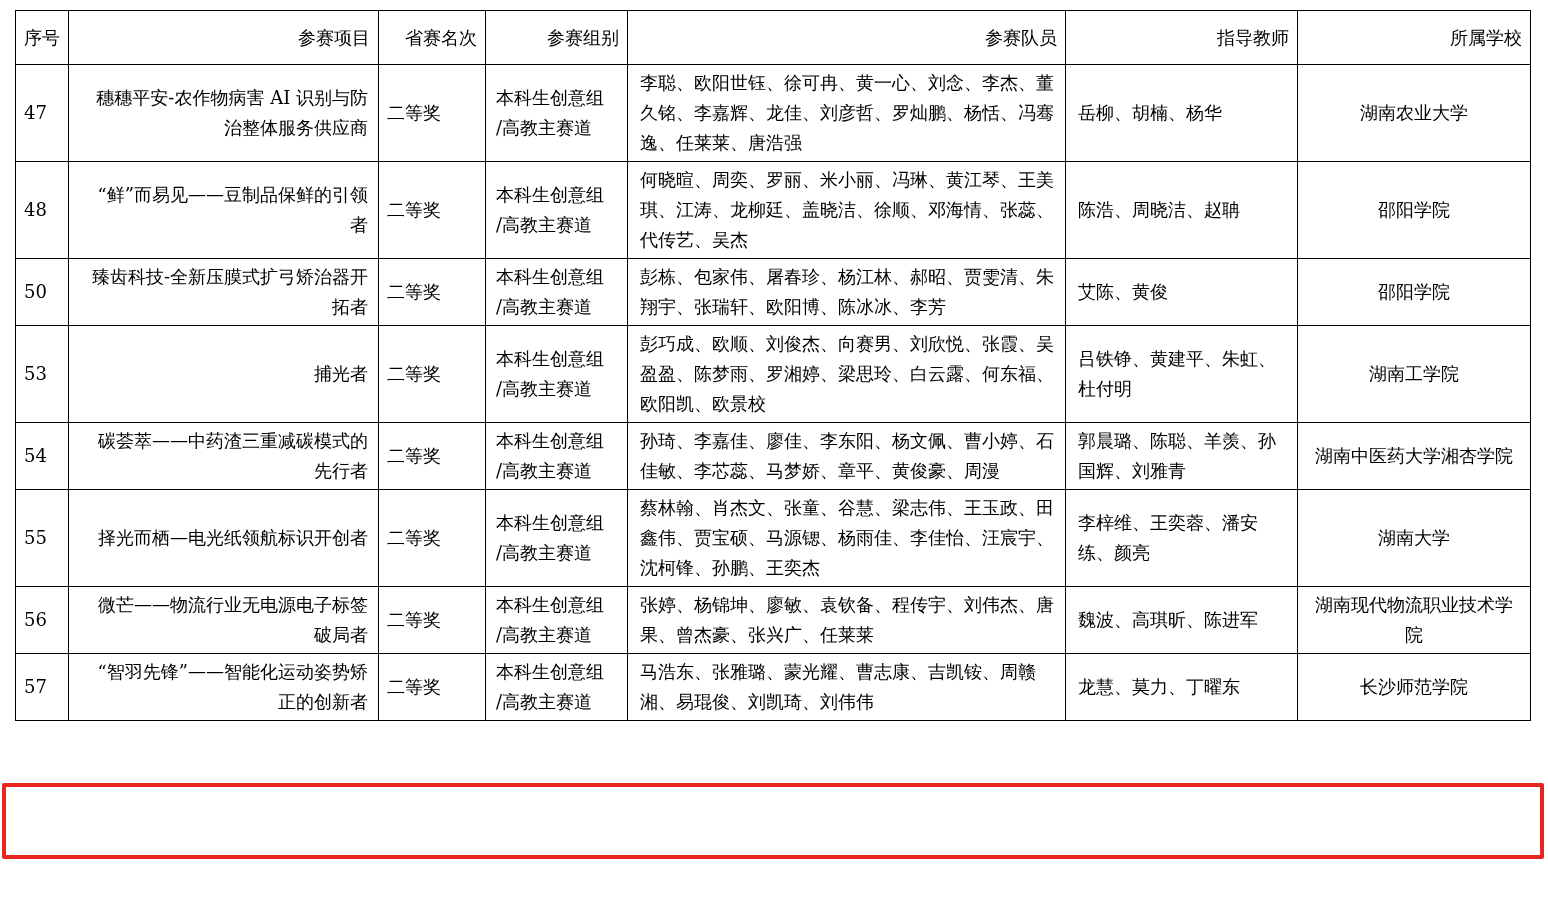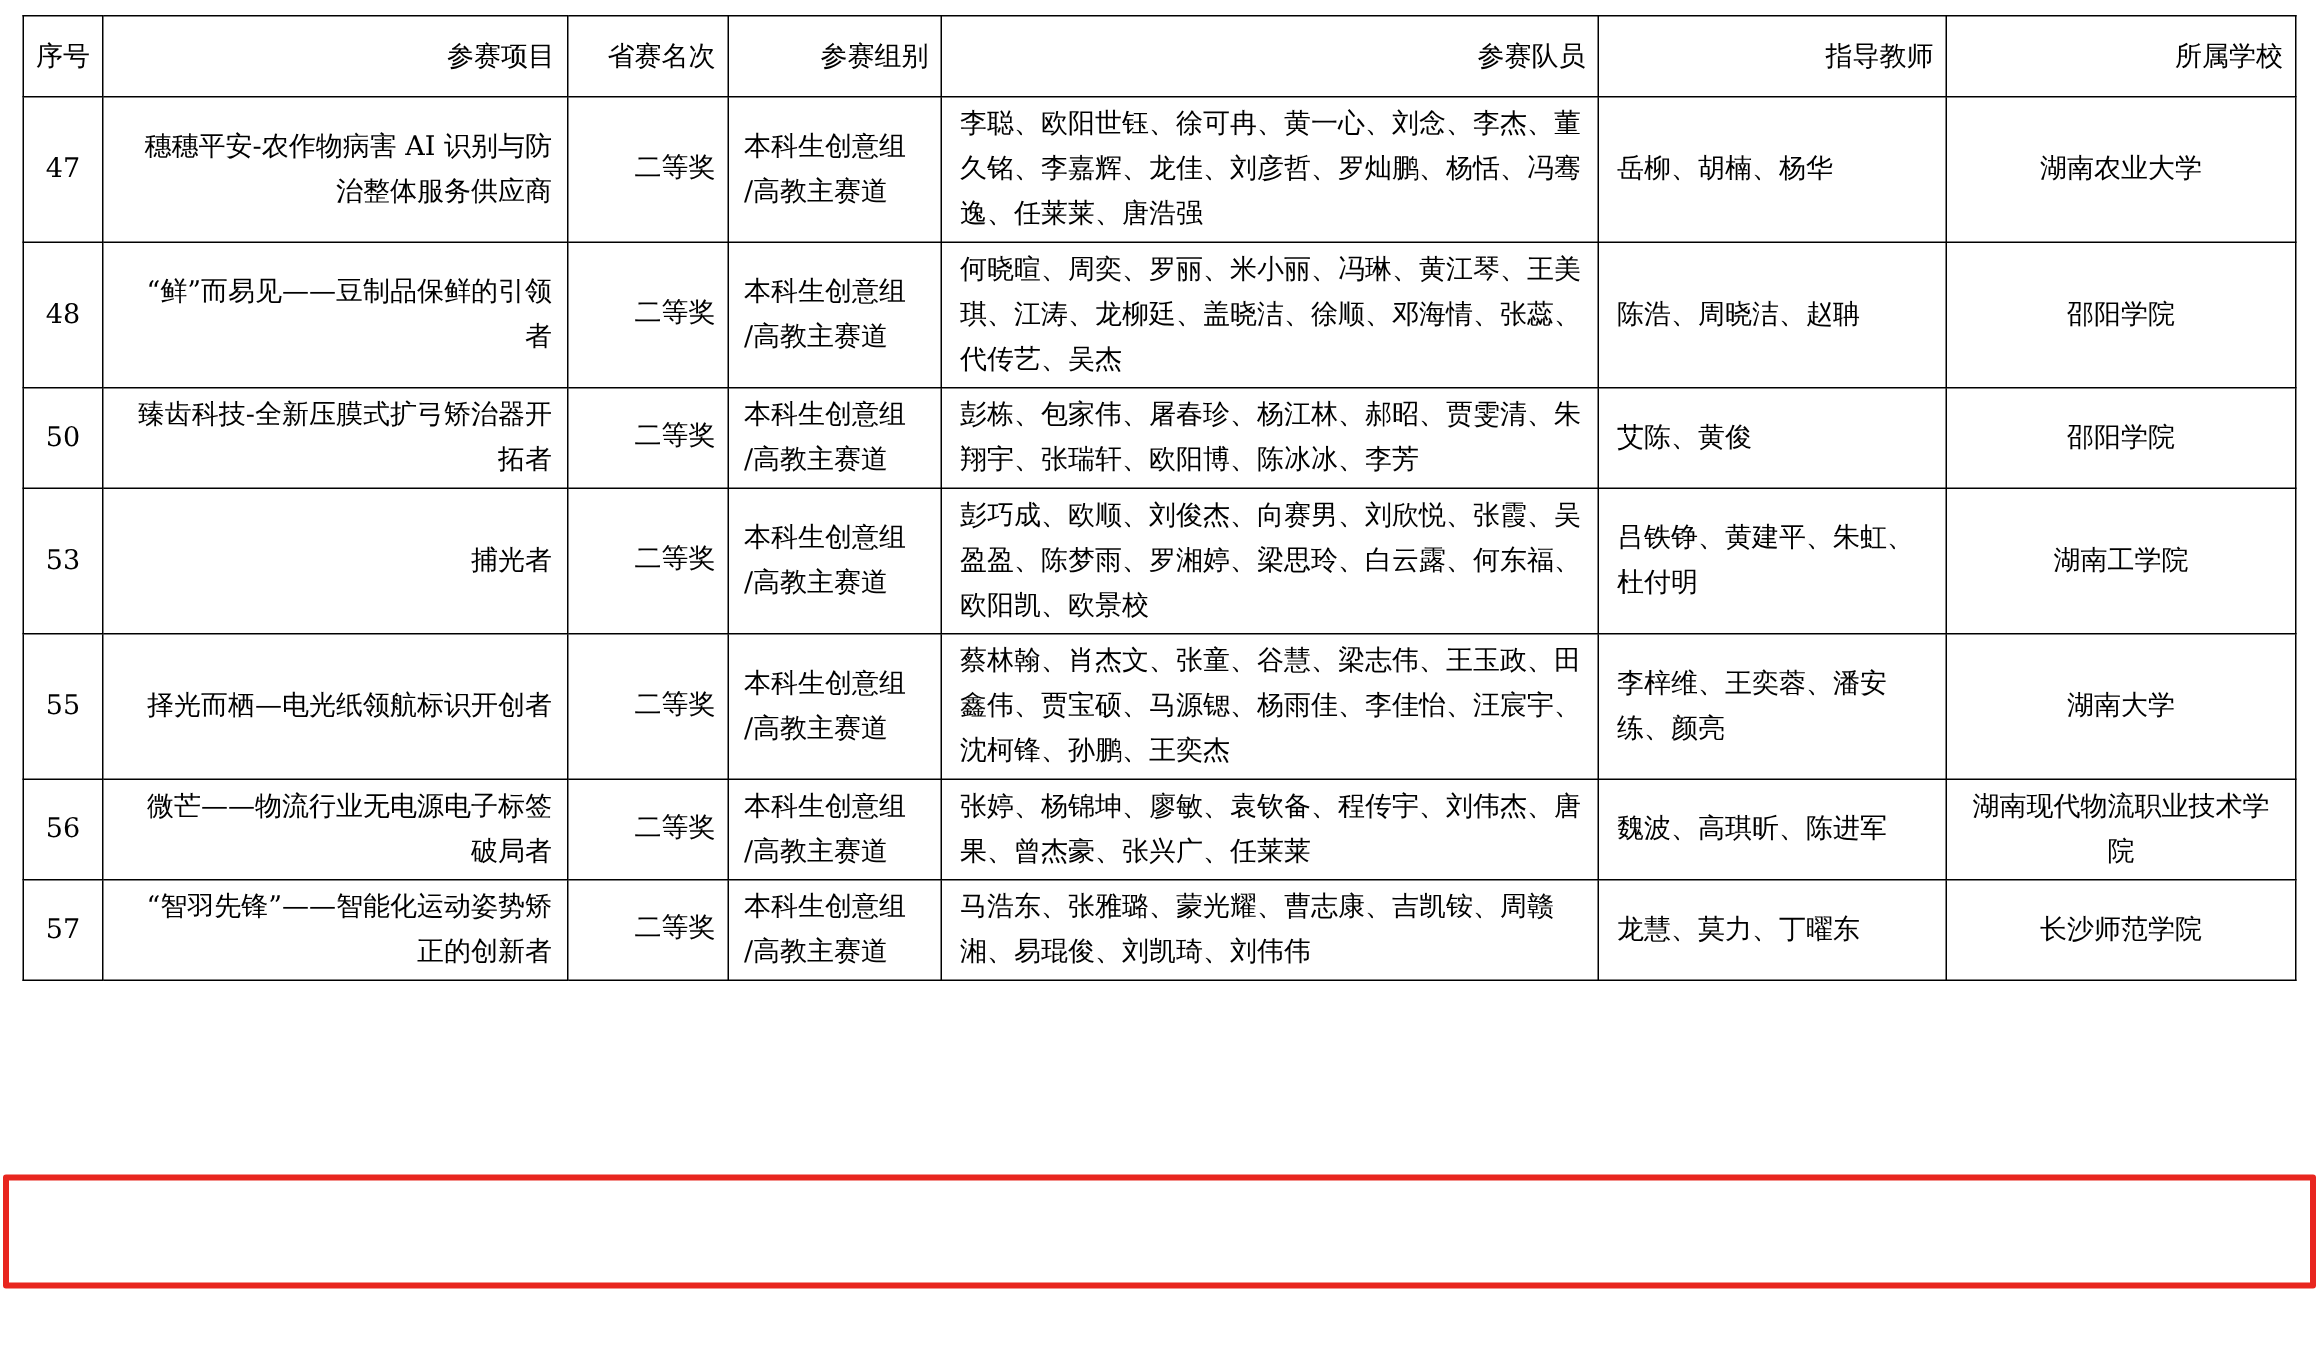--- a/index.html
+++ b/index.html
@@ -27,22 +27,22 @@
   th, td {
     border: 1px solid #000000;
     font-size: 18px;
     font-weight: normal;
     vertical-align: middle;
     line-height: 30px;
     padding: 3px 8px;
     word-break: break-all;
   }
   thead th { text-align: right; height: 54px; }
-  td.c-no   { text-align: center; }
-  td.c-rank { text-align: right; font-family: Liberation Mono, monospace; }
+  td.c-no   { }
+  td.c-rank { text-align: left; }
   td.c-project { padding-left: 16px; padding-right: 10px; text-align: right; }
   td.c-group   { padding-left: 10px; padding-right: 4px; }
   td.c-members { padding-left: 12px; padding-right: 6px; }
   td.c-teachers{ padding-left: 12px; padding-right: 16px; }
   td.c-school  { padding-left: 14px; padding-right: 14px; text-align: center; }
   .highlight-box {
     position: absolute;
     left: 2px;
     right: 4px;
     border: 4px solid var(--highlight-color, #e8261f);
@@ -117,20 +117,32 @@
     <td class="c-rank">二等奖</td>
     <td class="c-group">
       <div>本科生创意组</div>
       <div>/高教主赛道</div>
     </td>
     <td class="c-members">彭巧成、欧顺、刘俊杰、向赛男、刘欣悦、张霞、吴盈盈、陈梦雨、罗湘婷、梁思玲、白云露、何东福、欧阳凯、欧景校</td>
     <td class="c-teachers">吕铁铮、黄建平、朱虹、杜付明</td>
     <td class="c-school">湖南工学院</td>
   </tr>
       <tr>
+    <td class="c-no">54</td>
+    <td class="c-project">碳荟萃——中药渣三重减碳模式的先行者</td>
+    <td class="c-rank">二等奖</td>
+    <td class="c-group">
+      <div>本科生创意组</div>
+      <div>/高教主赛道</div>
+    </td>
+    <td class="c-members">孙琦、李嘉佳、廖佳、李东阳、杨文佩、曹小婷、石佳敏、李芯蕊、马梦娇、章平、黄俊豪、周漫</td>
+    <td class="c-teachers">郭晨璐、陈聪、羊羡、孙国辉、刘雅青</td>
+    <td class="c-school">湖南中医药大学湘杏学院</td>
+  </tr>
+      <tr>
     <td class="c-no">55</td>
     <td class="c-project">择光而栖—电光纸领航标识开创者</td>
     <td class="c-rank">二等奖</td>
     <td class="c-group">
       <div>本科生创意组</div>
       <div>/高教主赛道</div>
     </td>
     <td class="c-members">蔡林翰、肖杰文、张童、谷慧、梁志伟、王玉政、田鑫伟、贾宝硕、马源锶、杨雨佳、李佳怡、汪宸宇、沈柯锋、孙鹏、王奕杰</td>
     <td class="c-teachers">李梓维、王奕蓉、潘安练、颜亮</td>
     <td class="c-school">湖南大学</td>

